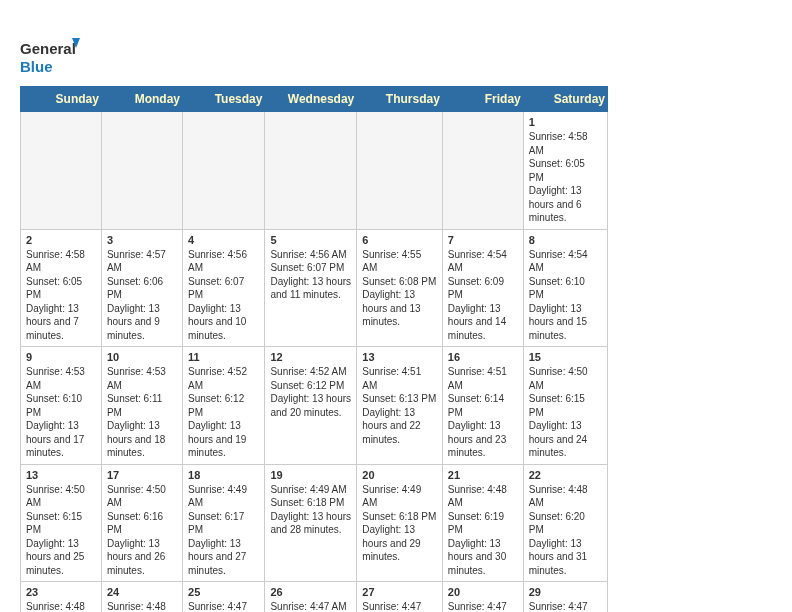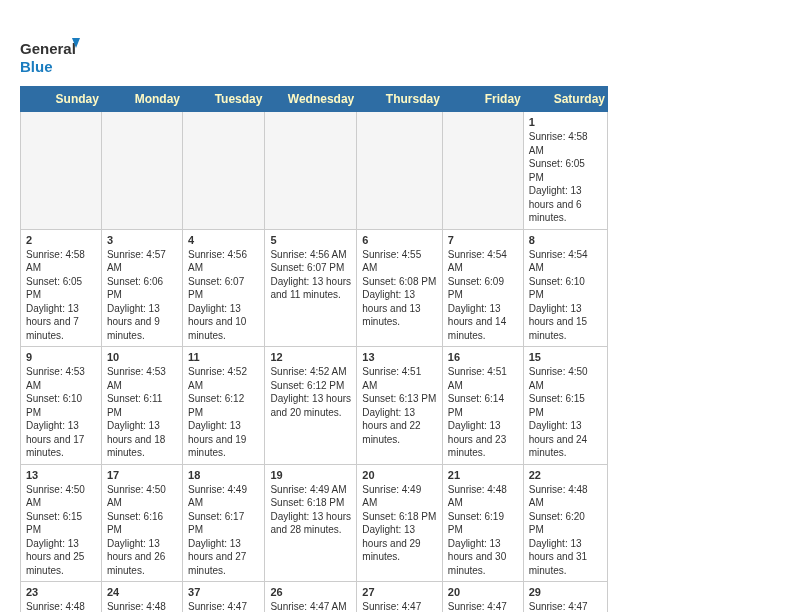--- a/index.html
+++ b/index.html
@@ -269,21 +269,21 @@
 Sunset: 6:21 PM
 Daylight: 13 hours and 32 minutes.</div>
           </td>
           <td>
             <span class="day-num">24</span>
             <div class="day-info" style="white-space: pre-line;">Sunrise: 4:48 AM
 Sunset: 6:22 PM
 Daylight: 13 hours and 33 minutes.</div>
           </td>
           <td>
-            <span class="day-num">37</span>
+            <span class="day-num">25</span>
             <div class="day-info" style="white-space: pre-line;">Sunrise: 4:47 AM
 Sunset: 6:22 PM
 Daylight: 13 hours and 34 minutes.</div>
           </td>
           <td>
             <span class="day-num">26</span>
             <div class="day-info" style="white-space: pre-line;">Sunrise: 4:47 AM
 Sunset: 6:23 PM
 Daylight: 13 hours and 35 minutes.</div>
           </td>

